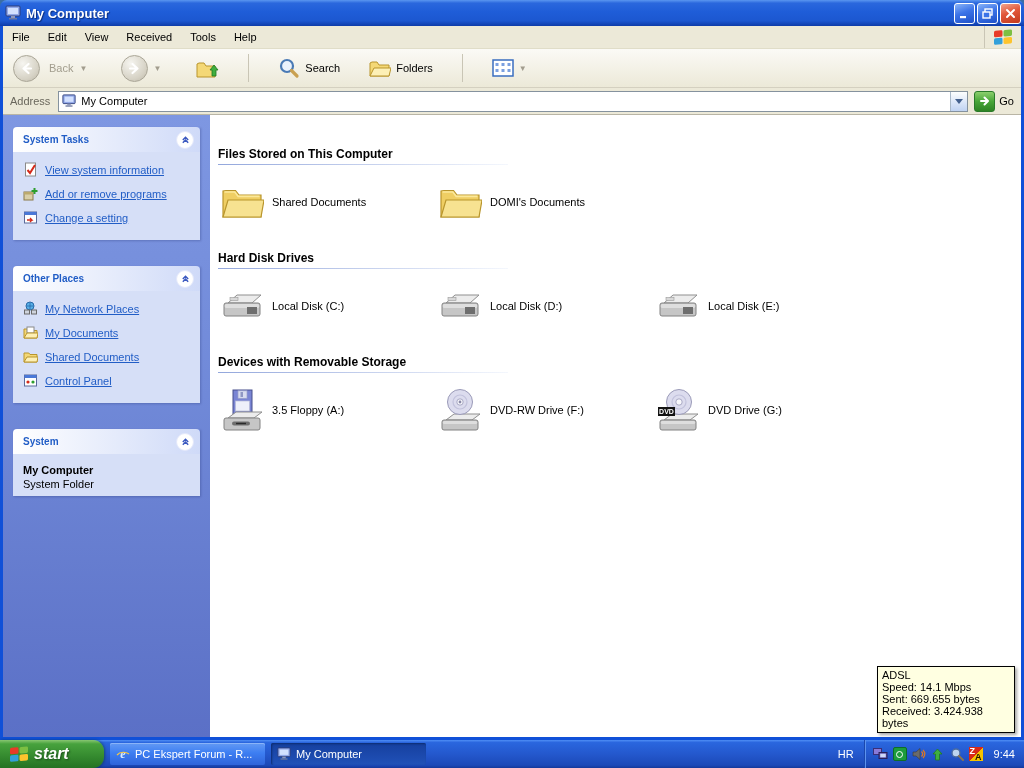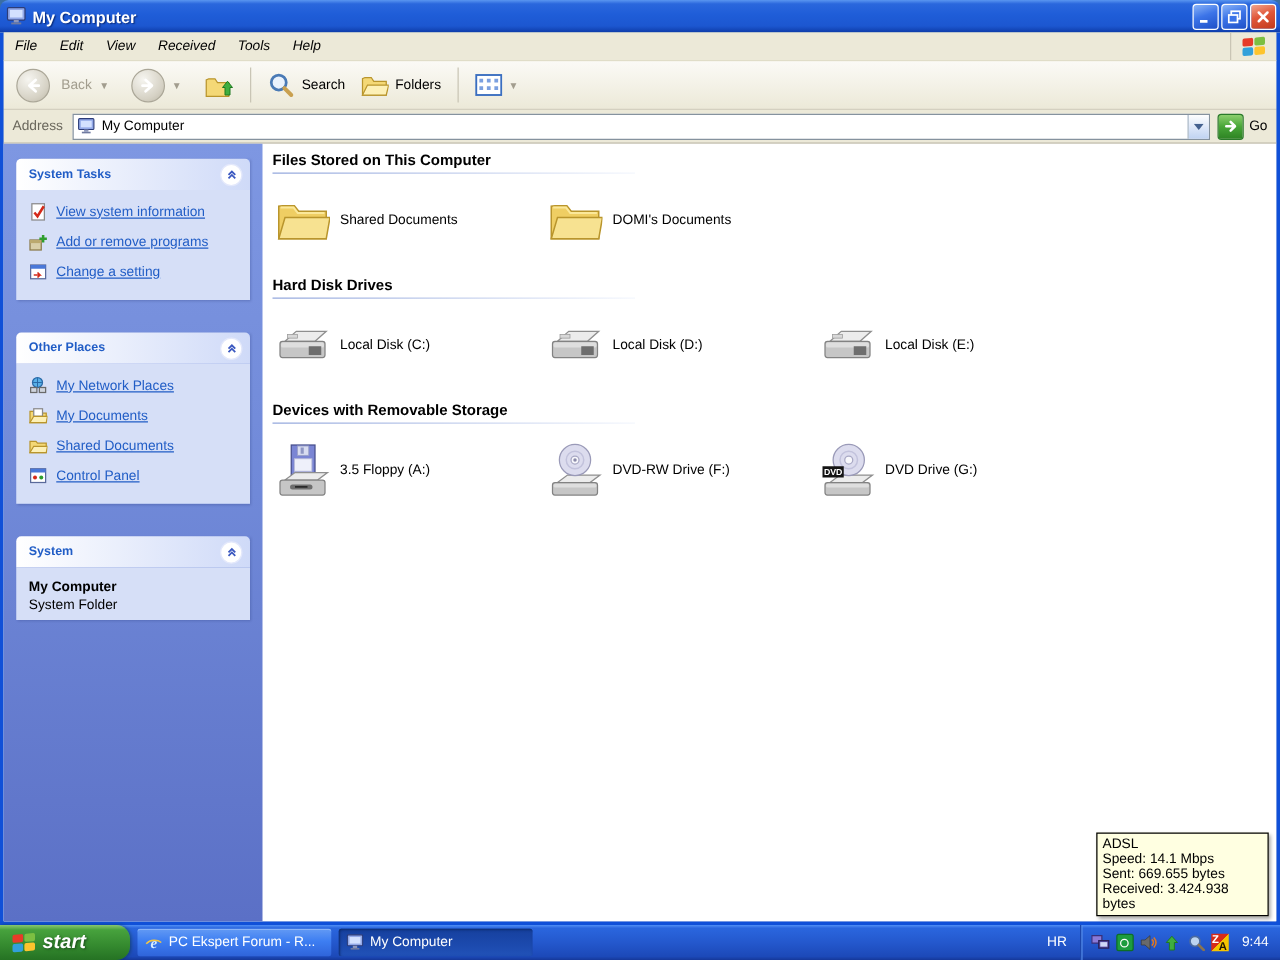--- a/index.html
+++ b/index.html
@@ -15,25 +15,25 @@
     text-shadow:1px 1px 1px #0a2d7e; }
   .tb-btn { width:21px; height:21px; margin-left:2px; border-radius:3px; border:1px solid #fff;
     display:flex; align-items:center; justify-content:center; }
   .tb-blue { background:linear-gradient(160deg,#8ab4f8 0%,#3c74e8 45%,#1e50c8 100%); }
   .tb-red  { background:linear-gradient(160deg,#f2a58d 0%,#e1573a 45%,#c23a1c 100%); }
 
   .window-body { flex:1; display:flex; flex-direction:column; border-left:3px solid #1050d8;
     border-right:3px solid #1050d8; border-bottom:3px solid #1050d8; background:#ece9d8; min-height:0; }
 
   .menubar { height:23px; display:flex; align-items:center; background:#ece9d8; border-bottom:1px solid #e0ddc8; }
-  .menu-item { padding:4px 9px; color:#000; cursor:default;font-style:italic; }
+  .menu-item { padding:4px 9px; color:#000; cursor:default; }
   .menubar-right { margin-left:auto; display:flex; align-items:center; height:100%;
     border-left:1px solid #c9c5b5; padding:0 8px; }
 
-  .toolbar { height:39px; display:flex; align-items:center; padding:0 6px; gap:4px;
+  .toolbar { height:39px; display:flex; align-items:center; padding:0 6px; gap:20px;
     background:linear-gradient(180deg,#fbfaf6 0%,#ece9d8 100%); border-bottom:1px solid #d4d0c0; }
   .nav-circle { width:27px; height:27px; border-radius:50%; border:1px solid #aaa697;
     background:radial-gradient(circle at 35% 30%, #f6f5f0 0%, #d6d2c5 65%, #bcb7a6 100%);
     display:flex; align-items:center; justify-content:center; }
   .nav-label { color:#a29d8e; margin:0 1px 0 4px; }
   .chev { color:#a29d8e; font-size:8px; margin-right:6px; }
   .tool-sep { width:1px; height:28px; background:#c9c5b5; margin:0 5px; }
   .tool-btn { display:flex; align-items:center; gap:5px; padding:0 4px; color:#000; }
 
   .addressbar { height:27px; display:flex; align-items:center; background:#ece9d8;
@@ -60,21 +60,21 @@
     display:flex; align-items:center; justify-content:space-between; }
   .panel-title { color:#215dc6; font-weight:bold; font-size:10px; }
   .chev-btn { width:18px; height:18px; border-radius:50%; background:#fff; border:1px solid #e3e8fb;
     display:flex; align-items:center; justify-content:center; }
   .panel-body { background:#d6dff7; padding:10px 4px 6px 10px; }
   .panel-link { display:flex; align-items:center; gap:7px; margin-bottom:9px; color:#215dc6; cursor:pointer;text-decoration:underline; }
   .details-name { font-weight:bold; color:#000; margin-bottom:2px; }
   .details-type { color:#000; }
 
   .content { flex:1; padding:6px 0 0 8px; position:relative; }
-  .section { margin-bottom:8px; }
+  .section { margin-bottom:8px;margin-top:26px; }
   .section-title { font-size:12px; font-weight:bold; color:#000; }
   .rule { width:290px; height:1px; margin:3px 0 0;
     background:linear-gradient(90deg,#93a7dc 0%,#f4f7fd 100%); box-shadow:0 1px 0 #fff; }
   .items-row { display:flex; margin:14px 0 22px; }
   .item { width:218px; display:flex; align-items:center; cursor:default; }
   .item-icon { width:48px; height:46px; display:flex; align-items:center; justify-content:center; flex:none; }
   .item-label { margin-left:6px; }
 
   
   .net-tooltip { position:absolute; left:877px; top:666px; width:138px; z-index:40;

